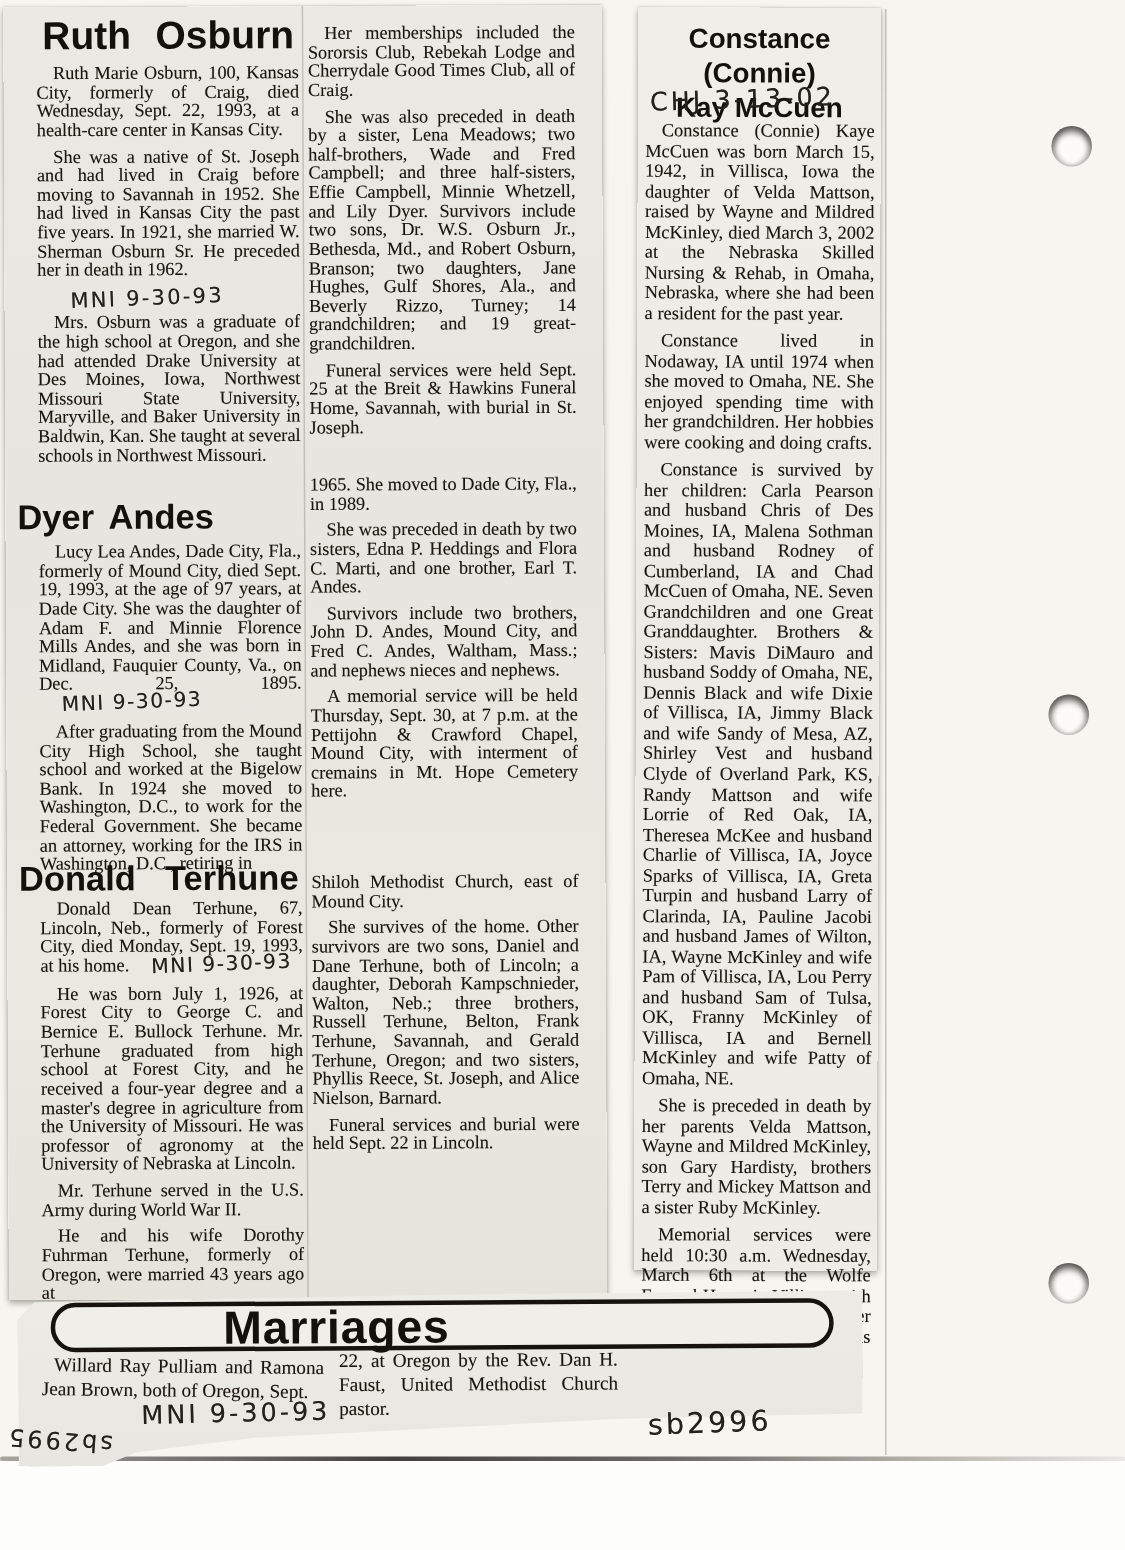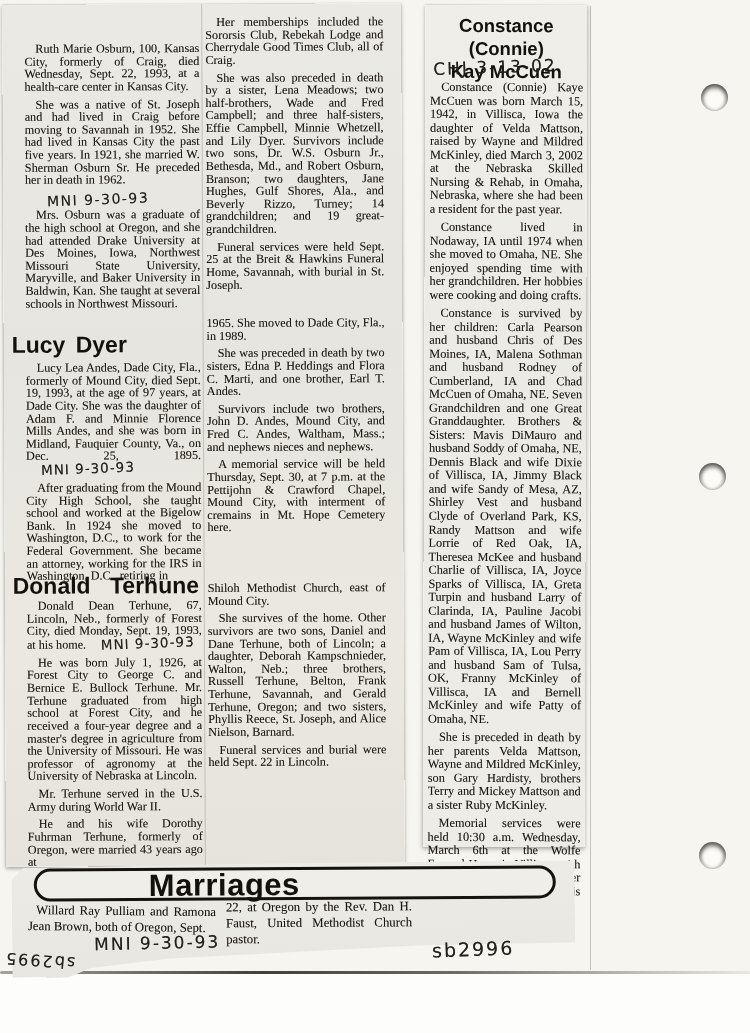--- a/index.html
+++ b/index.html
@@ -53,33 +53,34 @@
 <div class="scan-below"></div>
 <div class="page-bottom-edge"></div>
 <div class="page-edge-vertical"></div>
 <div class="hole" style="left:701px;top:84px;"></div>
 <div class="hole" style="left:699px;top:463px;"></div>
 <div class="hole" style="left:699px;top:842px;"></div>
 
 <div id="clip-obits" class="clipping">
   <div class="col-divider"></div>
 
+  <div class="headline" style="left:26px;top:4px;font-size:26px;word-spacing:9px;">Ruth Osburn</div>
   <div class="bodycol" style="left:22px;top:38px;width:175px;">
     <p>Ruth Marie Osburn, 100, Kansas City, formerly of Craig, died Wednesday, Sept. 22, 1993, at a health-care center in Kansas City.</p>
     <p>She was a native of St. Joseph and had lived in Craig before moving to Savannah in 1952. She had lived in Kansas City the past five years. In 1921, she married W. Sherman Osburn Sr. He preceded her in death in 1962.</p>
     <span class="hand hand-block">MNI 9-30-93</span>
     <p>Mrs. Osburn was a graduate of the high school at Oregon, and she had attended Drake University at Des Moines, Iowa, Northwest Missouri State University, Maryville, and Baker University in Baldwin, Kan. She taught at several schools in Northwest Missouri.</p>
   </div>
   <div class="bodycol" style="left:203px;top:12px;width:178px;">
     <p>Her memberships included the Sororsis Club, Rebekah Lodge and Cherrydale Good Times Club, all of Craig.</p>
     <p>She was also preceded in death by a sister, Lena Meadows; two half-brothers, Wade and Fred Campbell; and three half-sisters, Effie Campbell, Minnie Whetzell, and Lily Dyer. Survivors include two sons, Dr. W.S. Osburn Jr., Bethesda, Md., and Robert Osburn, Branson; two daughters, Jane Hughes, Gulf Shores, Ala., and Beverly Rizzo, Turney; 14 grandchildren; and 19 great-grandchildren.</p>
     <p>Funeral services were held Sept. 25 at the Breit &amp; Hawkins Funeral Home, Savannah, with burial in St. Joseph.</p>
   </div>
 
-  <div class="headline" style="left:8px;top:327px;font-size:23px;word-spacing:4px;">Lucy Dyer</div>
+  <div class="headline" style="left:8px;top:327px;font-size:23px;word-spacing:4px;">Dyer Andes</div>
   <div class="bodycol" style="left:22px;top:357px;width:175px;">
     <p><span>Lucy Lea Andes, Dade City, Fla., formerly of Mound City, died Sept. 19, 1993, at the age of 97 years, at Dade City. She was the daughter of Adam F. and Minnie Florence Mills Andes, and she was born in Midland, Fauquier County, Va., on Dec. 25, 1895.</span><span class="hand hand-inline">MNI 9-30-93</span></p>
     <p>After graduating from the Mound City High School, she taught school and worked at the Bigelow Bank. In 1924 she moved to Washington, D.C., to work for the Federal Government. She became an attorney, working for the IRS in Washington, D.C., retiring in</p>
   </div>
   <div class="bodycol" style="left:203px;top:313px;width:178px;">
     <p class="cont">1965. She moved to Dade City, Fla., in 1989.</p>
     <p>She was preceded in death by two sisters, Edna P. Heddings and Flora C. Marti, and one brother, Earl T. Andes.</p>
     <p>Survivors include two brothers, John D. Andes, Mound City, and Fred C. Andes, Waltham, Mass.; and nephews nieces and nephews.</p>
     <p>A memorial service will be held Thursday, Sept. 30, at 7 p.m. at the Pettijohn &amp; Crawford Chapel, Mound City, with interment of cremains in Mt. Hope Cemetery here.</p>
   </div>

